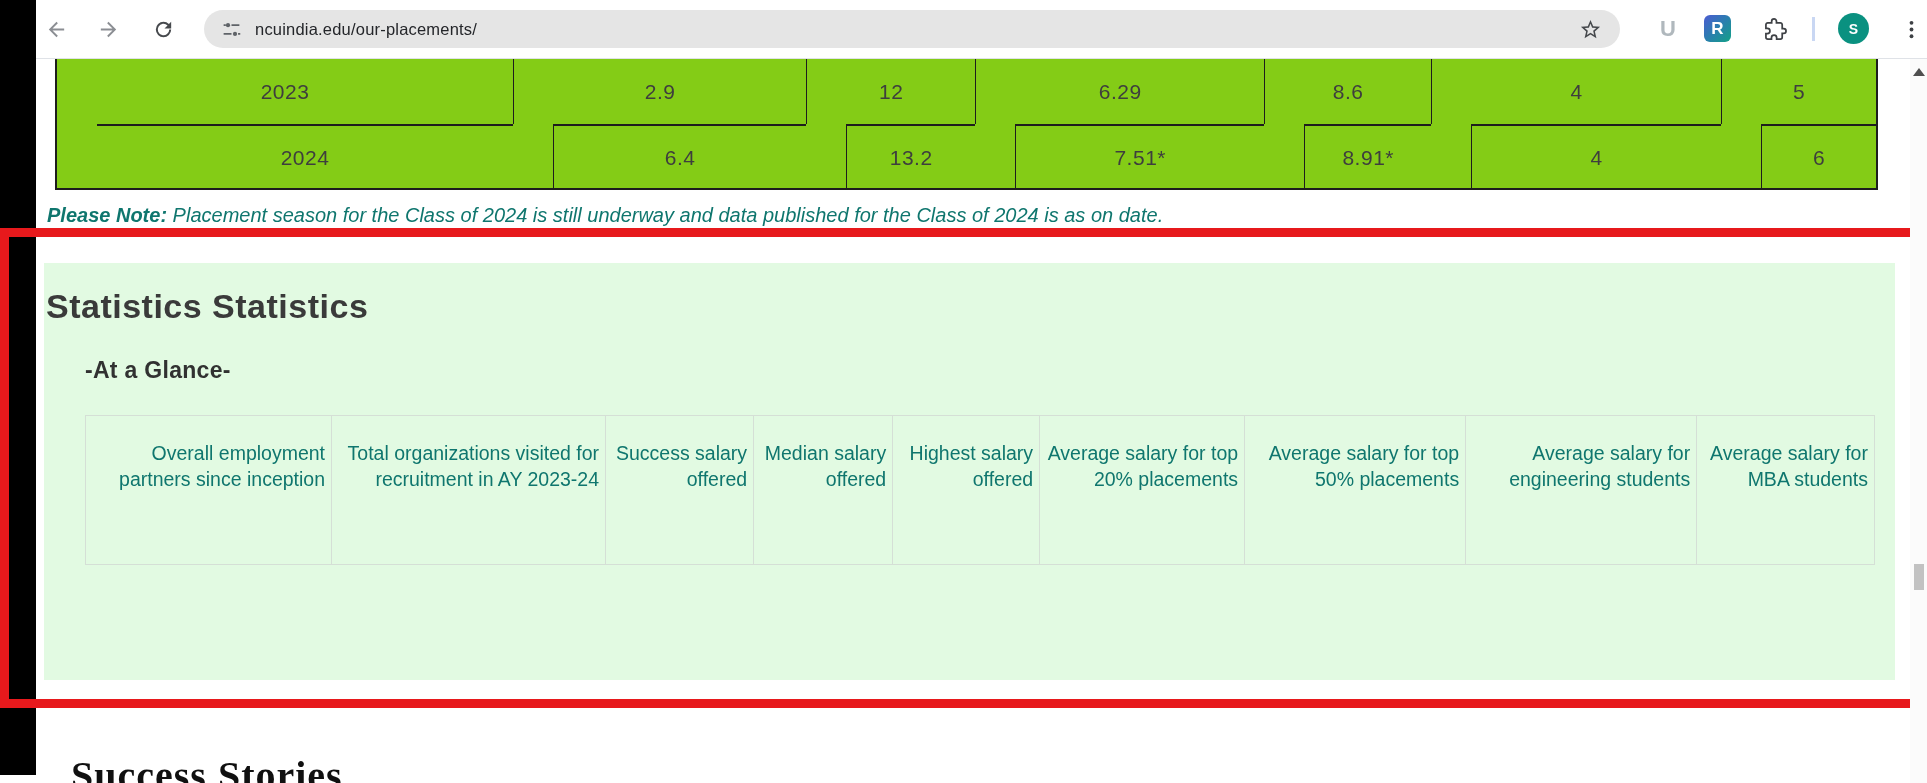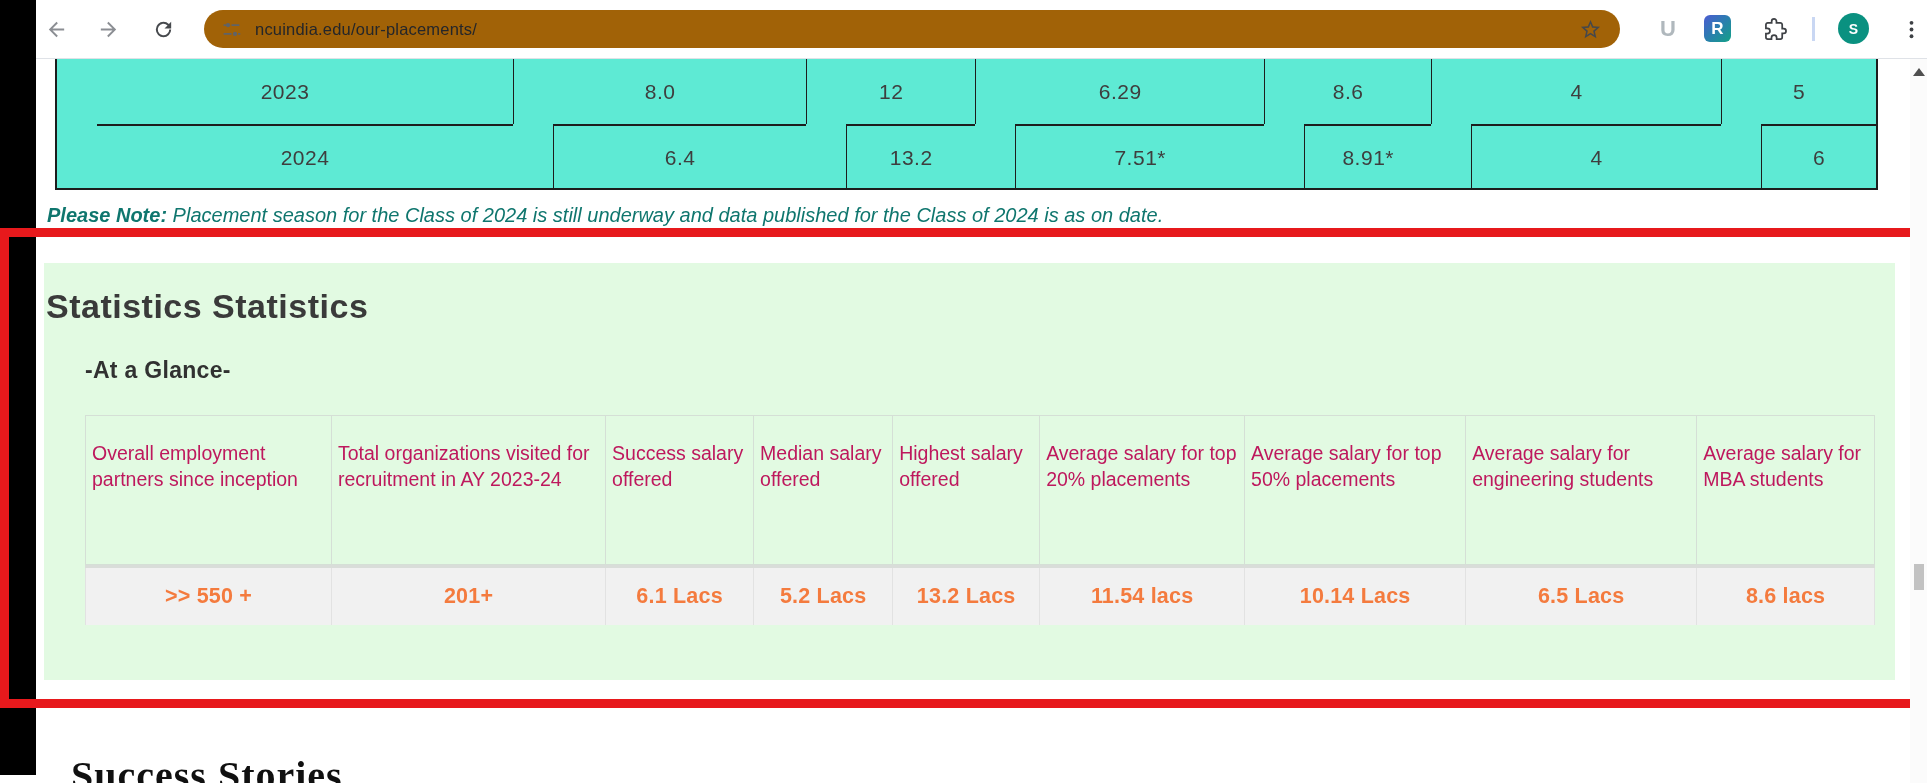--- a/index.html
+++ b/index.html
@@ -6,21 +6,21 @@
   body{
     width:1927px;height:783px;position:relative;overflow:hidden;
     background:#ffffff;font-family:"Liberation Sans",sans-serif;
   }
 
   
   .toolbar{position:absolute;left:0;top:0;width:1927px;height:58px;background:#fff;border-bottom:1px solid #dfe2e7;z-index:5;}
   .icon-btn{position:absolute;top:11px;width:36px;height:36px;display:flex;align-items:center;justify-content:center;border-radius:50%;}
   .icon-btn svg{width:23px;height:23px;}
   .nav-back{left:38px;}  .nav-fwd{left:90px;}  .nav-reload{left:145px;}
-  .omnibox{position:absolute;left:204px;top:10px;width:1416px;height:38px;border-radius:19px;background:#a16207;display:flex;align-items:center;}
+  .omnibox{position:absolute;left:204px;top:10px;width:1416px;height:38px;border-radius:19px;background:#e5e5e5;display:flex;align-items:center;}
   .omnibox .site-ic{margin-left:17px;display:flex;}
   .omnibox .site-ic svg{width:21px;height:21px;}
   .url-text{margin-left:13px;font-size:16.5px;color:#24262a;letter-spacing:.2px;}
   .star-btn{left:1572px;}
   .ext-u{position:absolute;left:1652px;top:13px;width:32px;height:32px;display:flex;align-items:center;justify-content:center;
          font-size:22px;font-weight:bold;color:#b0b8bd;}
   .ext-r{position:absolute;left:1704px;top:15px;width:27px;height:27px;border-radius:6px;
          background:linear-gradient(135deg,#4d5bd2 0%,#2a7fae 50%,#12a186 100%);
          display:flex;align-items:center;justify-content:center;color:#fff;font-weight:bold;font-size:17px;}
   .ext-puzzle{left:1757px;}
@@ -28,21 +28,21 @@
   .avatar{position:absolute;left:1838px;top:13px;width:31px;height:31px;border-radius:50%;background:#0a9180;
           display:flex;align-items:center;justify-content:center;color:#fff;font-size:14px;font-weight:bold;}
   .menu-dots{left:1893px;}
 
   
   .black-strip{position:absolute;left:0;top:0;width:36px;height:775px;background:#000;z-index:15;}
 
   
   .top-table{position:absolute;left:55px;top:59px;width:1823px;height:131px;box-sizing:border-box;
              display:grid;grid-template-columns:25.07% 16.13% 9.27% 15.91% 9.16% 15.96% 8.50%;
-             grid-template-rows:65px 66px;border:2px solid #1d1d1d;border-top:none;background:#5eead4;}
+             grid-template-rows:65px 66px;border:2px solid #1d1d1d;border-top:none;background:#84cc16;}
   .tt-cell{display:flex;align-items:center;justify-content:center;font-size:21px;color:#3e3e3e;
            letter-spacing:.5px;border-left:1px solid #1d1d1d;box-sizing:border-box;}
   .tt-cell.c0{border-left:none;}
   .tt-cell.r1{border-top:2px solid #1d1d1d;margin-left:40px;}
 
   
   .note-line{position:absolute;left:47px;top:204px;font-size:20px;font-style:italic;color:#0f766e;z-index:6;}
   .note-line .nl-label{font-weight:bold;}
 
   
@@ -51,21 +51,21 @@
 
   
   .green-panel{position:absolute;left:44px;top:263px;width:1851px;height:417px;background:#e2fae2;z-index:6;}
   .ps-title{position:absolute;left:2px;top:24px;font-size:34px;font-weight:bold;color:#3a3a3a;letter-spacing:.5px;}
   .ps-sub{position:absolute;left:41px;top:94px;width:1790px;
           font-size:23px;font-weight:bold;color:#313131;letter-spacing:.3px;}
   .stats-table{position:absolute;left:41px;top:152px;width:1790px;}
   .stats-grid{display:grid;grid-template-columns:13.80% 15.31% 8.27% 7.77% 8.21% 11.45% 12.35% 12.91% 9.93%;}
   .stats-header{height:150px;}
   .h-cell{box-sizing:border-box;border-top:1px solid #d5dfd6;border-right:1px solid #d5dfd6;border-bottom:1px solid #d5dfd6;
-          padding:24px 6px 0 6px;text-align:left;font-size:19.5px;line-height:26px;color:#be185d;font-weight:500;}
+          padding:24px 6px 0 6px;text-align:right;font-size:19.5px;line-height:26px;color:#0f766e;font-weight:500;}
   .h-cell.first{border-left:1px solid #d5dfd6;}
   .stats-values{height:57px;background:#f1f1f1;border-top:3px solid #d9ddd9;}
   .v-cell{display:flex;align-items:center;justify-content:center;box-sizing:border-box;
           border-right:1px solid #e2e2e2;color:#f47b3e;font-weight:bold;font-size:21.5px;letter-spacing:.2px;}
   .v-cell.first{border-left:1px solid #e2e2e2;}
 
   
   .success-title{position:absolute;left:71px;top:752px;font-family:"Liberation Serif",serif;
                  font-weight:bold;font-size:40px;color:#101010;letter-spacing:1px;z-index:6;}
 
@@ -131,21 +131,21 @@
     <svg viewBox="0 0 24 24" fill="#3e4145">
         <circle cx="12" cy="5" r="2"></circle>
         <circle cx="12" cy="12" r="2"></circle>
         <circle cx="12" cy="19" r="2"></circle>
       </svg>
   </div>
 </div>
 
 <div class="top-table">
   <div class="tt-cell c0">2023</div>
-  <div class="tt-cell">8.0</div>
+  <div class="tt-cell">2.9</div>
   <div class="tt-cell">12</div>
   <div class="tt-cell">6.29</div>
   <div class="tt-cell">8.6</div>
   <div class="tt-cell">4</div>
   <div class="tt-cell">5</div>
   <div class="tt-cell c0 r1">2024</div>
   <div class="tt-cell r1">6.4</div>
   <div class="tt-cell r1">13.2</div>
   <div class="tt-cell r1">7.51*</div>
   <div class="tt-cell r1">8.91*</div>
@@ -164,31 +164,20 @@
       <div class="h-cell first">Overall employment partners since inception</div>
       <div class="h-cell">Total organizations visited for recruitment in AY 2023-24</div>
       <div class="h-cell">Success salary offered</div>
       <div class="h-cell">Median salary offered</div>
       <div class="h-cell">Highest salary offered</div>
       <div class="h-cell">Average salary for top 20% placements</div>
       <div class="h-cell">Average salary for top 50% placements</div>
       <div class="h-cell">Average salary for engineering students</div>
       <div class="h-cell">Average salary for MBA students</div>
     </div>
-    <div class="stats-grid stats-values">
-      <div class="v-cell first">&gt;&gt; 550 +</div>
-      <div class="v-cell">201+</div>
-      <div class="v-cell">6.1 Lacs</div>
-      <div class="v-cell">5.2 Lacs</div>
-      <div class="v-cell">13.2 Lacs</div>
-      <div class="v-cell">11.54 lacs</div>
-      <div class="v-cell">10.14 Lacs</div>
-      <div class="v-cell">6.5 Lacs</div>
-      <div class="v-cell">8.6 lacs</div>
-    </div>
   </div>
 </div>
 
 <div class="red-rect"></div>
 
 <div class="black-strip"></div>
 
 <div class="success-title">Success Stories</div>
 
 <div class="scrollbar">

